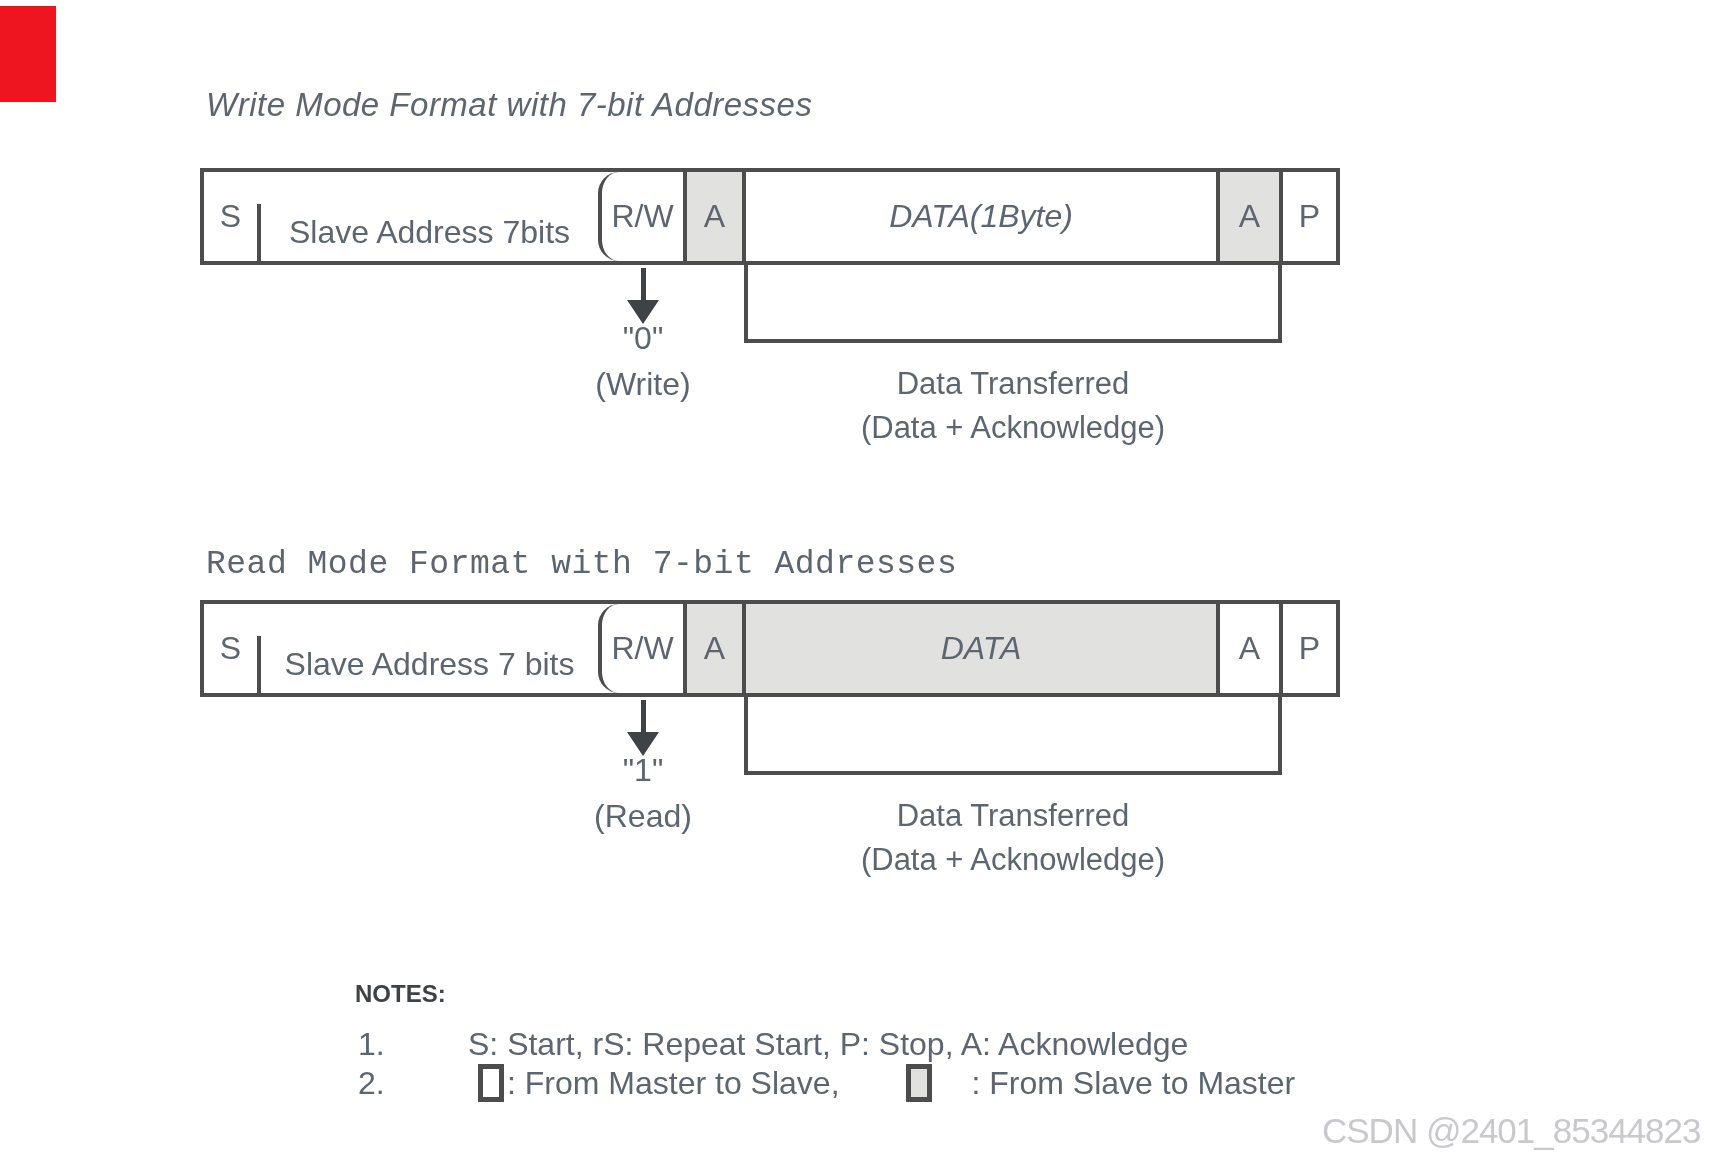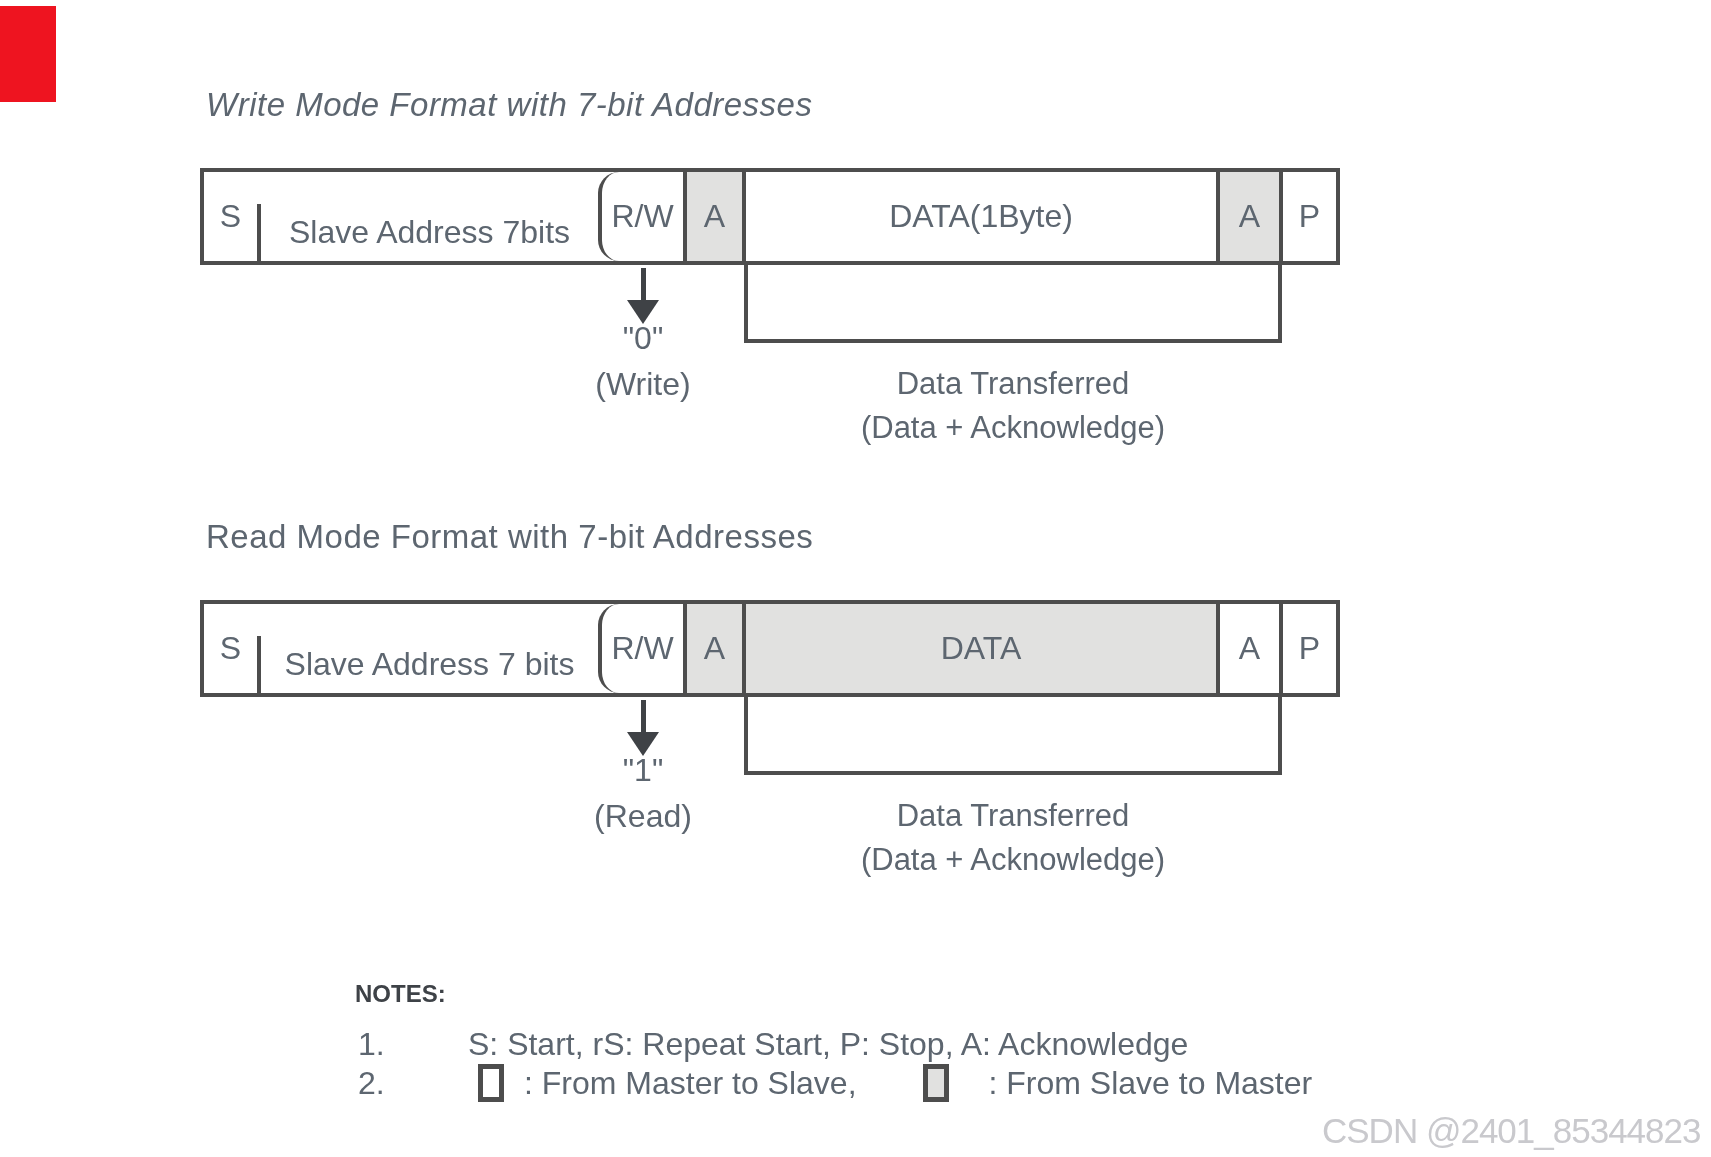--- a/index.html
+++ b/index.html
@@ -22,40 +22,40 @@
   .red-marker {
     position:absolute; left:0; top:6px; width:56px; height:96px;
     background:var(--marker_red);
   }
   .diagram-title {
     position:absolute; left:206px;
     font-size:33px; color:var(--text); letter-spacing:0.5px;
     white-space:nowrap;
   }
   .title-write { top:86px;font-style:italic; }
-  .title-read  { top:518px; }
+  .title-read  { top:546px;font-family:Liberation Mono, monospace; }
 
   .fmt-table {
     position:absolute; left:200px; width:1140px; height:97px;
     display:flex; border:4px solid var(--border); background:#fff;
   }
   .table-write { top:168px; }
   .table-read  { top:600px; }
   .cell {
     display:flex; align-items:center; justify-content:center;
     border-left:4px solid var(--border);
     font-size:32px; color:var(--text); white-space:nowrap;
   }
   .cell:first-child { border-left:none; }
   .cell.shaded { background:var(--shade); }
   .w-s    { flex:0 0 53px; }
   .w-addr { flex:0 0 341px;margin-top:32px; }
   .w-rw   { flex:0 0 85px;border-radius:21px; }
   .w-a1   { flex:0 0 59px; }
-  .w-data { flex:1 1 auto; }
+  .w-data { flex:1 1 auto;font-style:italic; }
   .w-a2   { flex:0 0 63px; }
   .w-p    { flex:0 0 57px; }
 
   .down-arrow { position:absolute; left:618px; width:50px; }
   .arrow-write { top:268px; }
   .arrow-read  { top:700px; }
   .arrow-stem { width:5px; height:32px; background:var(--arrow); margin:0 auto; }
   .arrow-head {
     width:0; height:0; margin:0 auto;
     border-left:16px solid transparent;
@@ -97,21 +97,21 @@
   .note-1 { top:1026px; }
   .note-2 { top:1064px; }
   .note-num { width:58px; }
   .note-1 .note-text { margin-left:52px; }
   .legend-square {
     width:26px; height:38px; border:5px solid var(--border);
     background:#ffffff;
   }
   .legend-square.filled { background:var(--shade); }
   .sq-open   { margin-left:62px; }
-  .seg-m2s   { margin-left:20px; }
+  .seg-m2s   { margin-left:3px; }
   .sq-filled { margin-left:66px; }
   .seg-s2m   { margin-left:40px; }
 
   .watermark {
     position:absolute; left:1322px; top:1104px;
     font-size:35px; color:var(--watermark); letter-spacing:-1px;
     white-space:nowrap;
     margin-top:7px;
   }
 </style>

